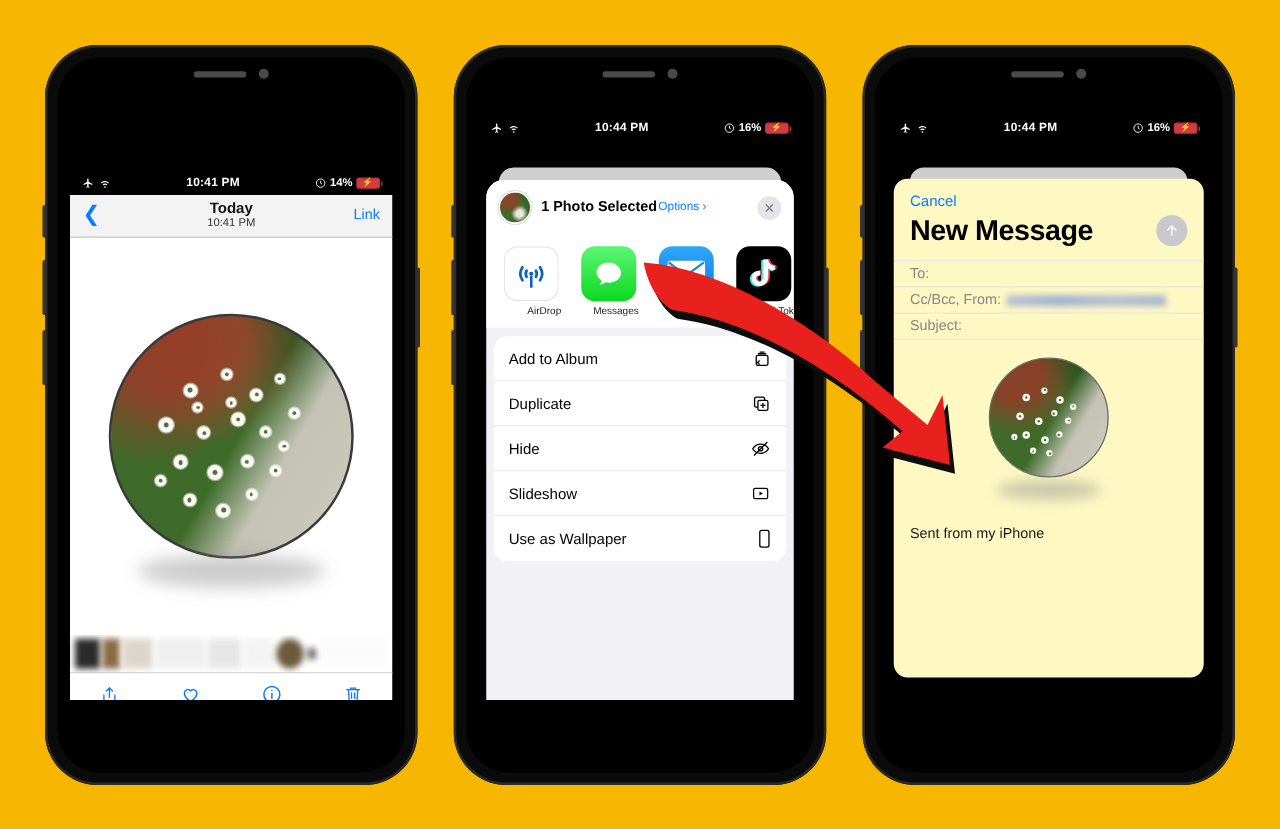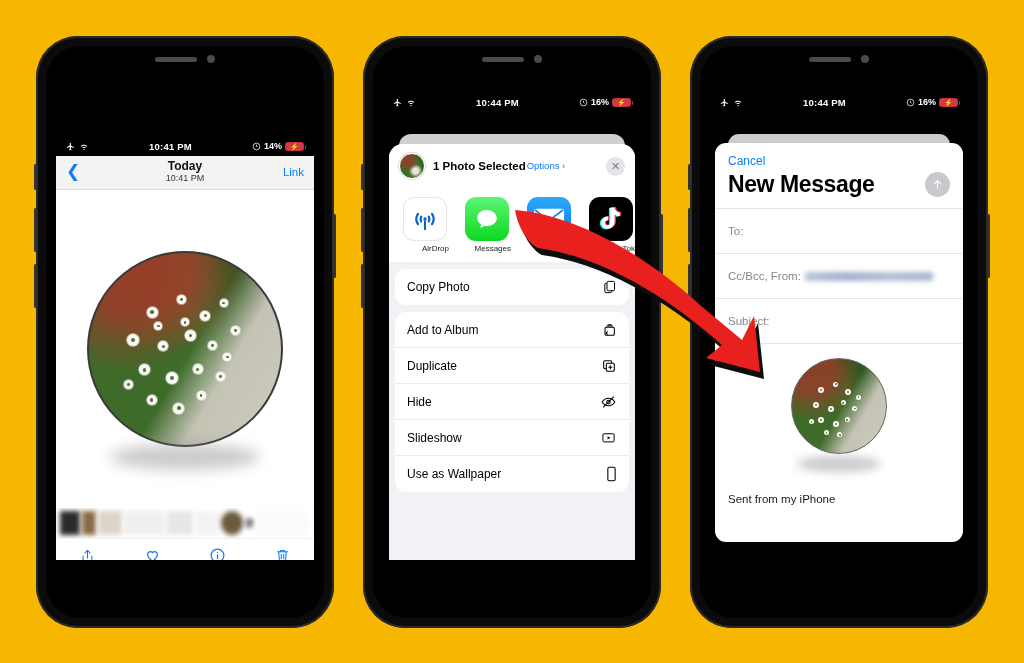--- a/index.html
+++ b/index.html
@@ -192,32 +192,32 @@
   .share-row .rtxt { flex: 1; }
   .share-row .rico { width: 22px; display: flex; justify-content: flex-end; color: #000; }
 
   
   .mail-peek {
     position: absolute; top: 22px; left: 18px; right: 18px; height: 14px;
     background: #cdcdcd; border-radius: 11px 11px 0 0;
   }
   .mail-sheet {
     position: absolute; top: 31px; left: 5px; right: 5px; bottom: 18px;
-    background: #ffffff; border-radius: 11px; overflow: hidden;
+    background: #fef9c3; border-radius: 11px; overflow: hidden;
   }
   .mail-cancel { color: #0a7cff; font-size: 12px; padding: 11px 13px 3px; }
   .mail-title-row { display: flex; align-items: center; padding: 0 13px 10px; }
   .mail-title { font-size: 23px; font-weight: 700; color: #000; letter-spacing: -0.4px; }
   .mail-send {
     margin-left: auto; width: 25px; height: 25px; border-radius: 50%;
     background: #c9c9cd; color: #fff; display: flex;
     align-items: center; justify-content: center;
   }
   .mail-field {
-    padding: 16px 13px; font-size: 11.5px; color: #86868b;
+    padding: 4px 13px; font-size: 11.5px; color: #86868b;
     border-top: 1px solid #e6e6e8; display: flex; align-items: center; gap: 4px;
   }
   .mail-blur {
     display: inline-block; height: 9px; width: 128px; border-radius: 2px;
     background: linear-gradient(90deg,#b9c3d6,#9fb0cd,#b5bed2,#a8b6cf);
     filter: blur(2.6px);
   }
   .mail-body { position: relative; height: 196px; border-top: 1px solid #e6e6e8; }
   .mail-photo {
     position: absolute; top: 14px; left: 50%; transform: translateX(-50%);
@@ -444,31 +444,20 @@
                   <path d="M15.5 1.5c.5 3 2.4 4.8 5.3 5.1v3.6c-1.9.1-3.6-.4-5.2-1.4v6.6c0 4.4-3.2 7.4-7 7.4-3.5 0-6.3-2.7-6.3-6.2 0-3.6 3-6.4 6.8-6v3.8c-1.8-.3-3.2.8-3.2 2.3 0 1.5 1.2 2.6 2.7 2.6 1.6 0 2.7-1.2 2.7-3V1.5z" fill="#25F4EE" transform="translate(-1.4,0.6)"></path>
                   <path d="M15.5 1.5c.5 3 2.4 4.8 5.3 5.1v3.6c-1.9.1-3.6-.4-5.2-1.4v6.6c0 4.4-3.2 7.4-7 7.4-3.5 0-6.3-2.7-6.3-6.2 0-3.6 3-6.4 6.8-6v3.8c-1.8-.3-3.2.8-3.2 2.3 0 1.5 1.2 2.6 2.7 2.6 1.6 0 2.7-1.2 2.7-3V1.5z" fill="#FE2C55" transform="translate(1.4,-0.4)"></path>
                   <path d="M15.5 1.5c.5 3 2.4 4.8 5.3 5.1v3.6c-1.9.1-3.6-.4-5.2-1.4v6.6c0 4.4-3.2 7.4-7 7.4-3.5 0-6.3-2.7-6.3-6.2 0-3.6 3-6.4 6.8-6v3.8c-1.8-.3-3.2.8-3.2 2.3 0 1.5 1.2 2.6 2.7 2.6 1.6 0 2.7-1.2 2.7-3V1.5z" fill="#fff"></path>
                 </svg>
               </div>
               <div class="lbl">TikTok</div>
             </div>
 
           </div>
 
-          <div class="share-group">
-            <div class="share-row">
-              <span class="rtxt">Copy Photo</span>
-              <span class="rico">
-                <svg width="15" height="16" viewBox="0 0 24 24" fill="none" stroke="#000" stroke-width="1.6">
-                    <rect x="8" y="3" width="12" height="15" rx="2"></rect>
-                    <path d="M15.5 18v1a2 2 0 0 1-2 2h-7a2 2 0 0 1-2-2V8a2 2 0 0 1 2-2h1"></path>
-                  </svg>
-              </span>
-            </div>
-          </div>
 
           <div class="share-group">
             <div class="share-row">
               <span class="rtxt">Add to Album</span>
               <span class="rico">
                 <svg width="16" height="16" viewBox="0 0 24 24" fill="none" stroke="#000" stroke-width="1.6">
                     <rect x="6" y="8" width="14" height="12" rx="2"></rect>
                     <path d="M8 6h10M10 4h6"></path>
                     <path d="M10 14l-2.5 2.5L10 19"></path>
                   </svg>

